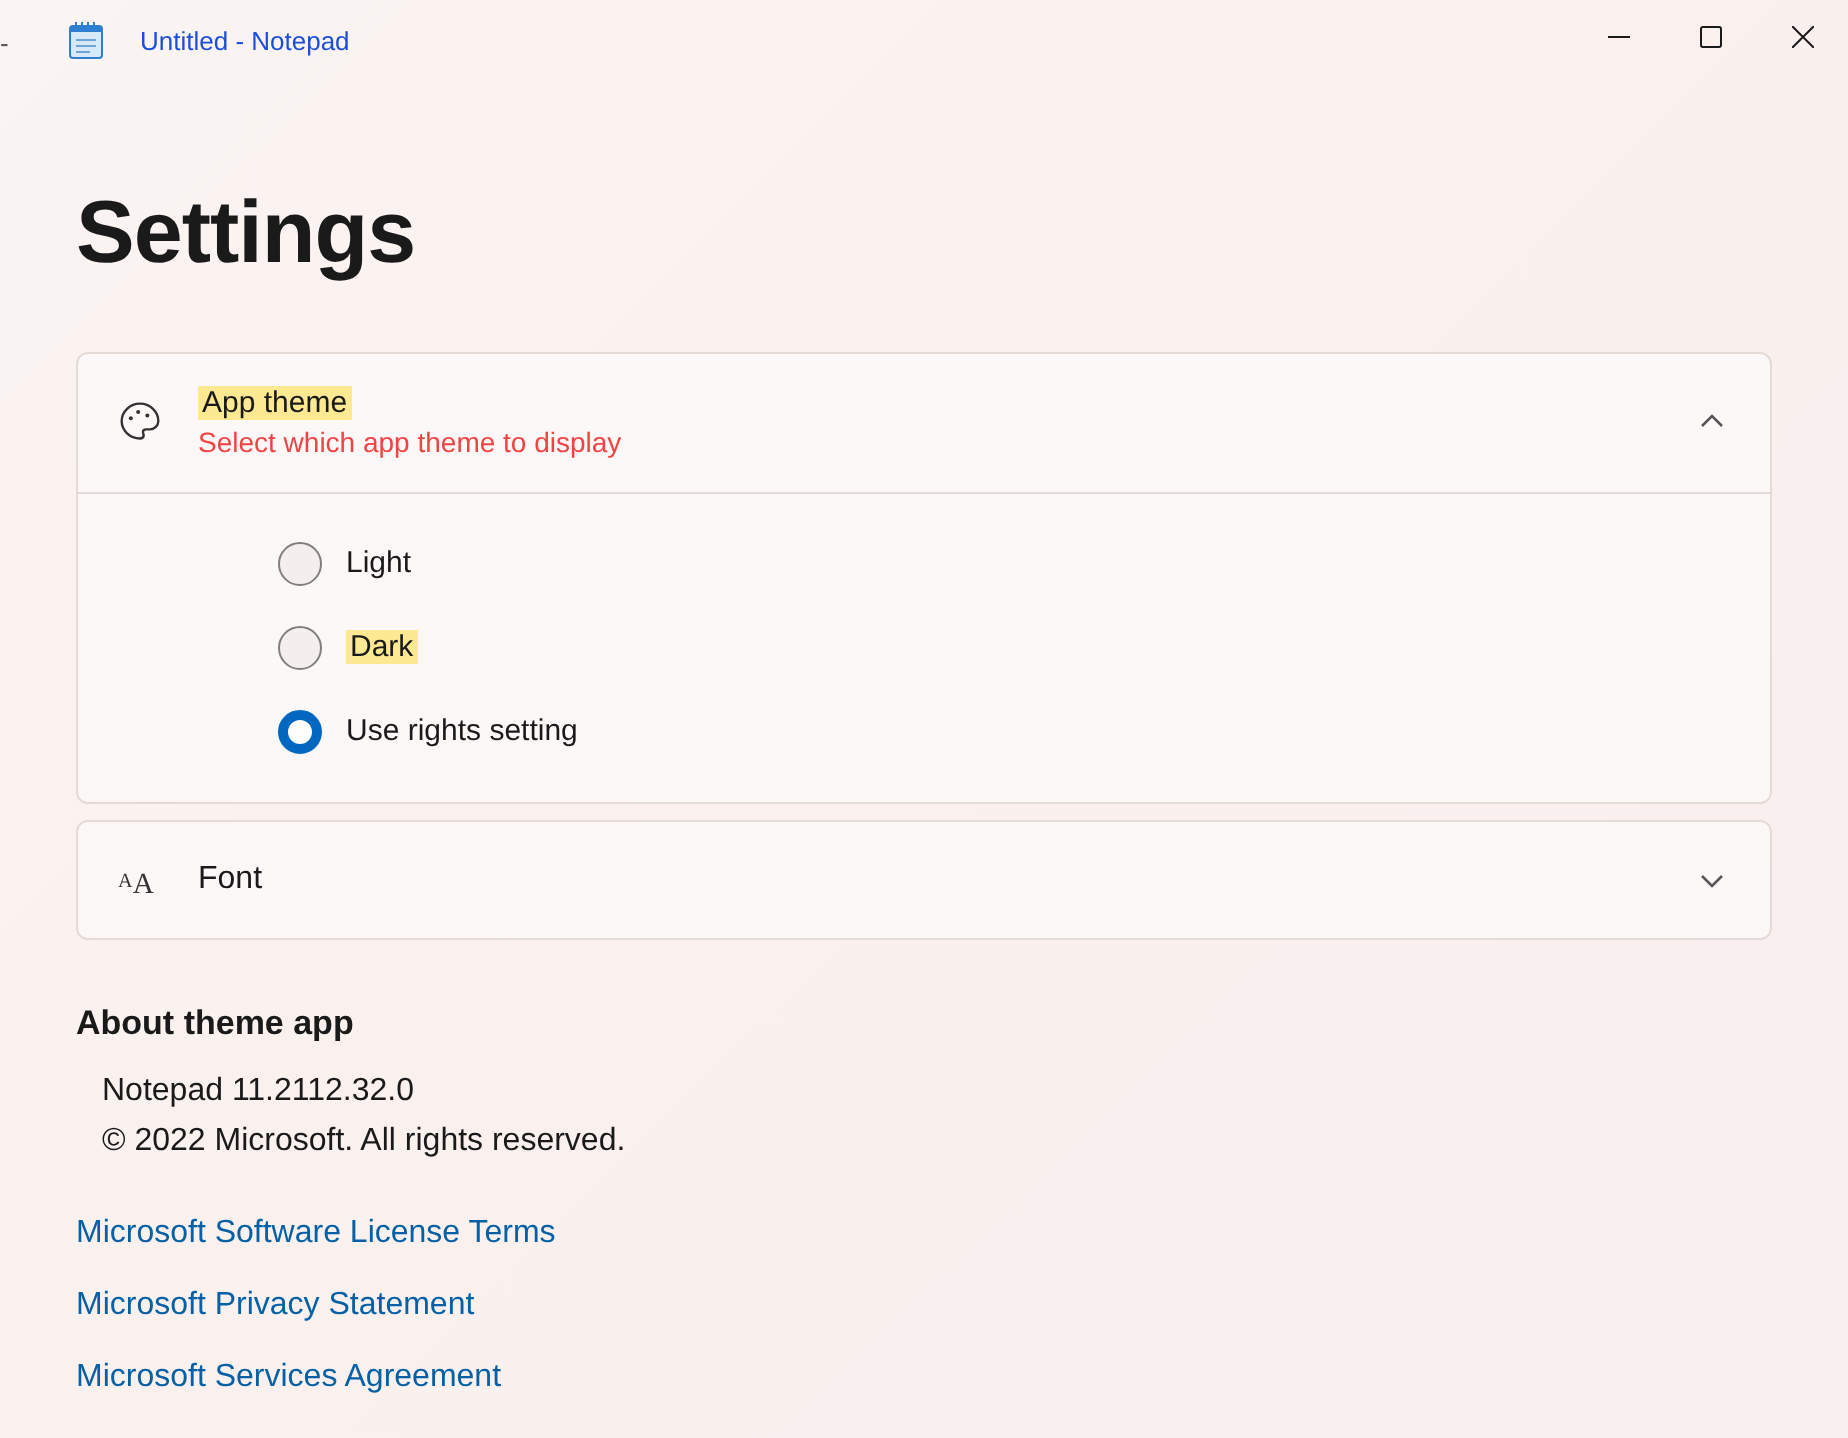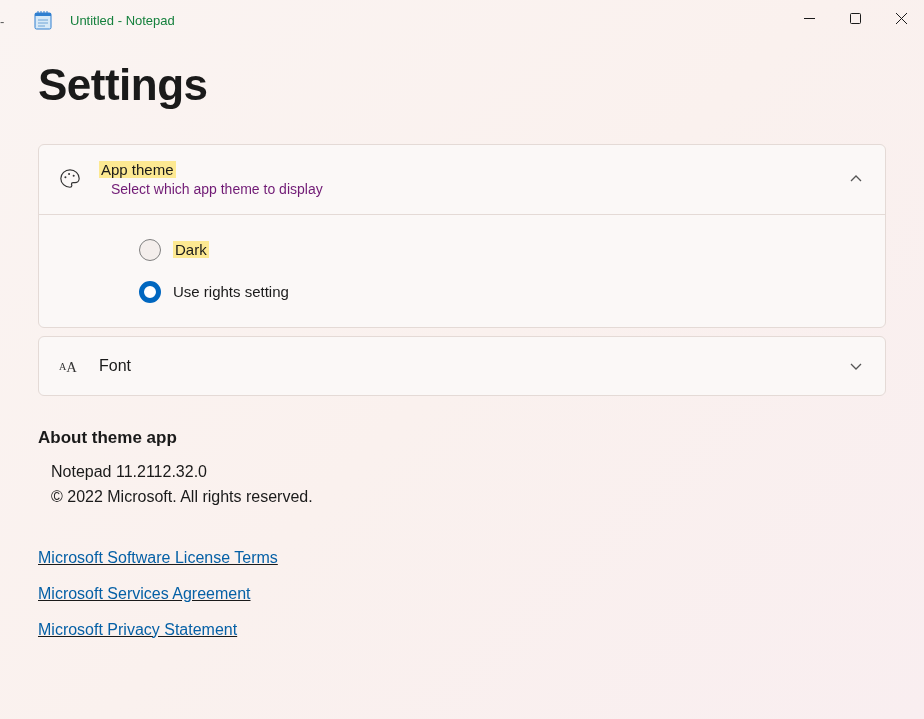--- a/index.html
+++ b/index.html
@@ -27,21 +27,21 @@
     color: #555;
   }
   .app-icon {
     width: 18px;
     height: 20px;
     margin-left: 22px;
     margin-right: 18px;
   }
   .app-title {
     font-size: 13px;
-    color: #15803d;
+    color: #1d4ed8;
   }
   .win-controls {
     position: absolute;
     right: 0;
     top: 0;
     height: 36px;
     display: flex;
   }
   .win-controls .ctl {
     width: 46px;
@@ -50,21 +50,21 @@
     align-items: center;
     justify-content: center;
     cursor: default;
   }
   .content {
     padding: 0 38px;
   }
   h1.page-title {
     font-size: 44px;
     font-weight: 600;
-    margin-top: 20px;
+    margin-top: 52px;
     margin-bottom: 34px;
     letter-spacing: -0.5px;
   }
   .card {
     border: 1px solid #e4dad6;
     border-radius: 6px;
     background: #fbf8f7;
     margin-bottom: 8px;
     overflow: hidden;
   }
@@ -84,23 +84,22 @@
     justify-content: center;
   }
   .card-texts { flex: 1; }
   .card-title {
     font-size: 15px;
     color: #1a1a1a;
     line-height: 1.4;
   }
   .card-sub {
     font-size: 14px;
-    color: #701a75;
+    color: #ef4444;
     line-height: 1.4;
-    margin-left: 12px;
   }
   .chev {
     width: 18px;
     height: 18px;
     display: flex;
     align-items: center;
     justify-content: center;
     color: #555;
   }
   .radio-list {
@@ -138,22 +137,21 @@
     font-weight: 600;
     margin-top: 32px;
     margin-bottom: 12px;
   }
   .about-line {
     font-size: 16px;
     line-height: 1.55;
     margin-left: 13px;
   }
   .link-list {
-    margin-top: 39px;
-    text-decoration: underline;
+    margin-top: 24px;
   }
   .link-list a {
     display: block;
     color: #0560a6;
     font-size: 16px;
     text-decoration: none;
     margin-bottom: 18px;
   }
 </style>
 </head>
@@ -214,20 +212,24 @@
       </div>
       <span class="chev">
         <svg width="12" height="12" viewBox="0 0 12 12">
             <polyline points="1,8 6,3 11,8" fill="none" stroke="#555" stroke-width="1.3"></polyline>
           </svg>
       </span>
     </div>
     <div class="radio-list">
       <div class="radio-item">
         <span class="radio-circle radio-unsel"></span>
+        <span>Light</span>
+      </div>
+      <div class="radio-item">
+        <span class="radio-circle radio-unsel"></span>
         <span><span class="hl">Dark</span></span>
       </div>
       <div class="radio-item">
         <span class="radio-circle radio-sel"></span>
         <span>Use rights setting</span>
       </div>
     </div>
   </div>
 
   <div class="card">
@@ -248,16 +250,16 @@
       </span>
     </div>
   </div>
 
   <div class="about-heading">About theme app</div>
   <div class="about-line">Notepad 11.2112.32.0</div>
   <div class="about-line">© 2022 Microsoft. All rights reserved.</div>
 
   <div class="link-list">
     <a>Microsoft Software License Terms</a>
+    <a>Microsoft Privacy Statement</a>
     <a>Microsoft Services Agreement</a>
-    <a>Microsoft Privacy Statement</a>
   </div>
 </div>
 
 </body></html>

